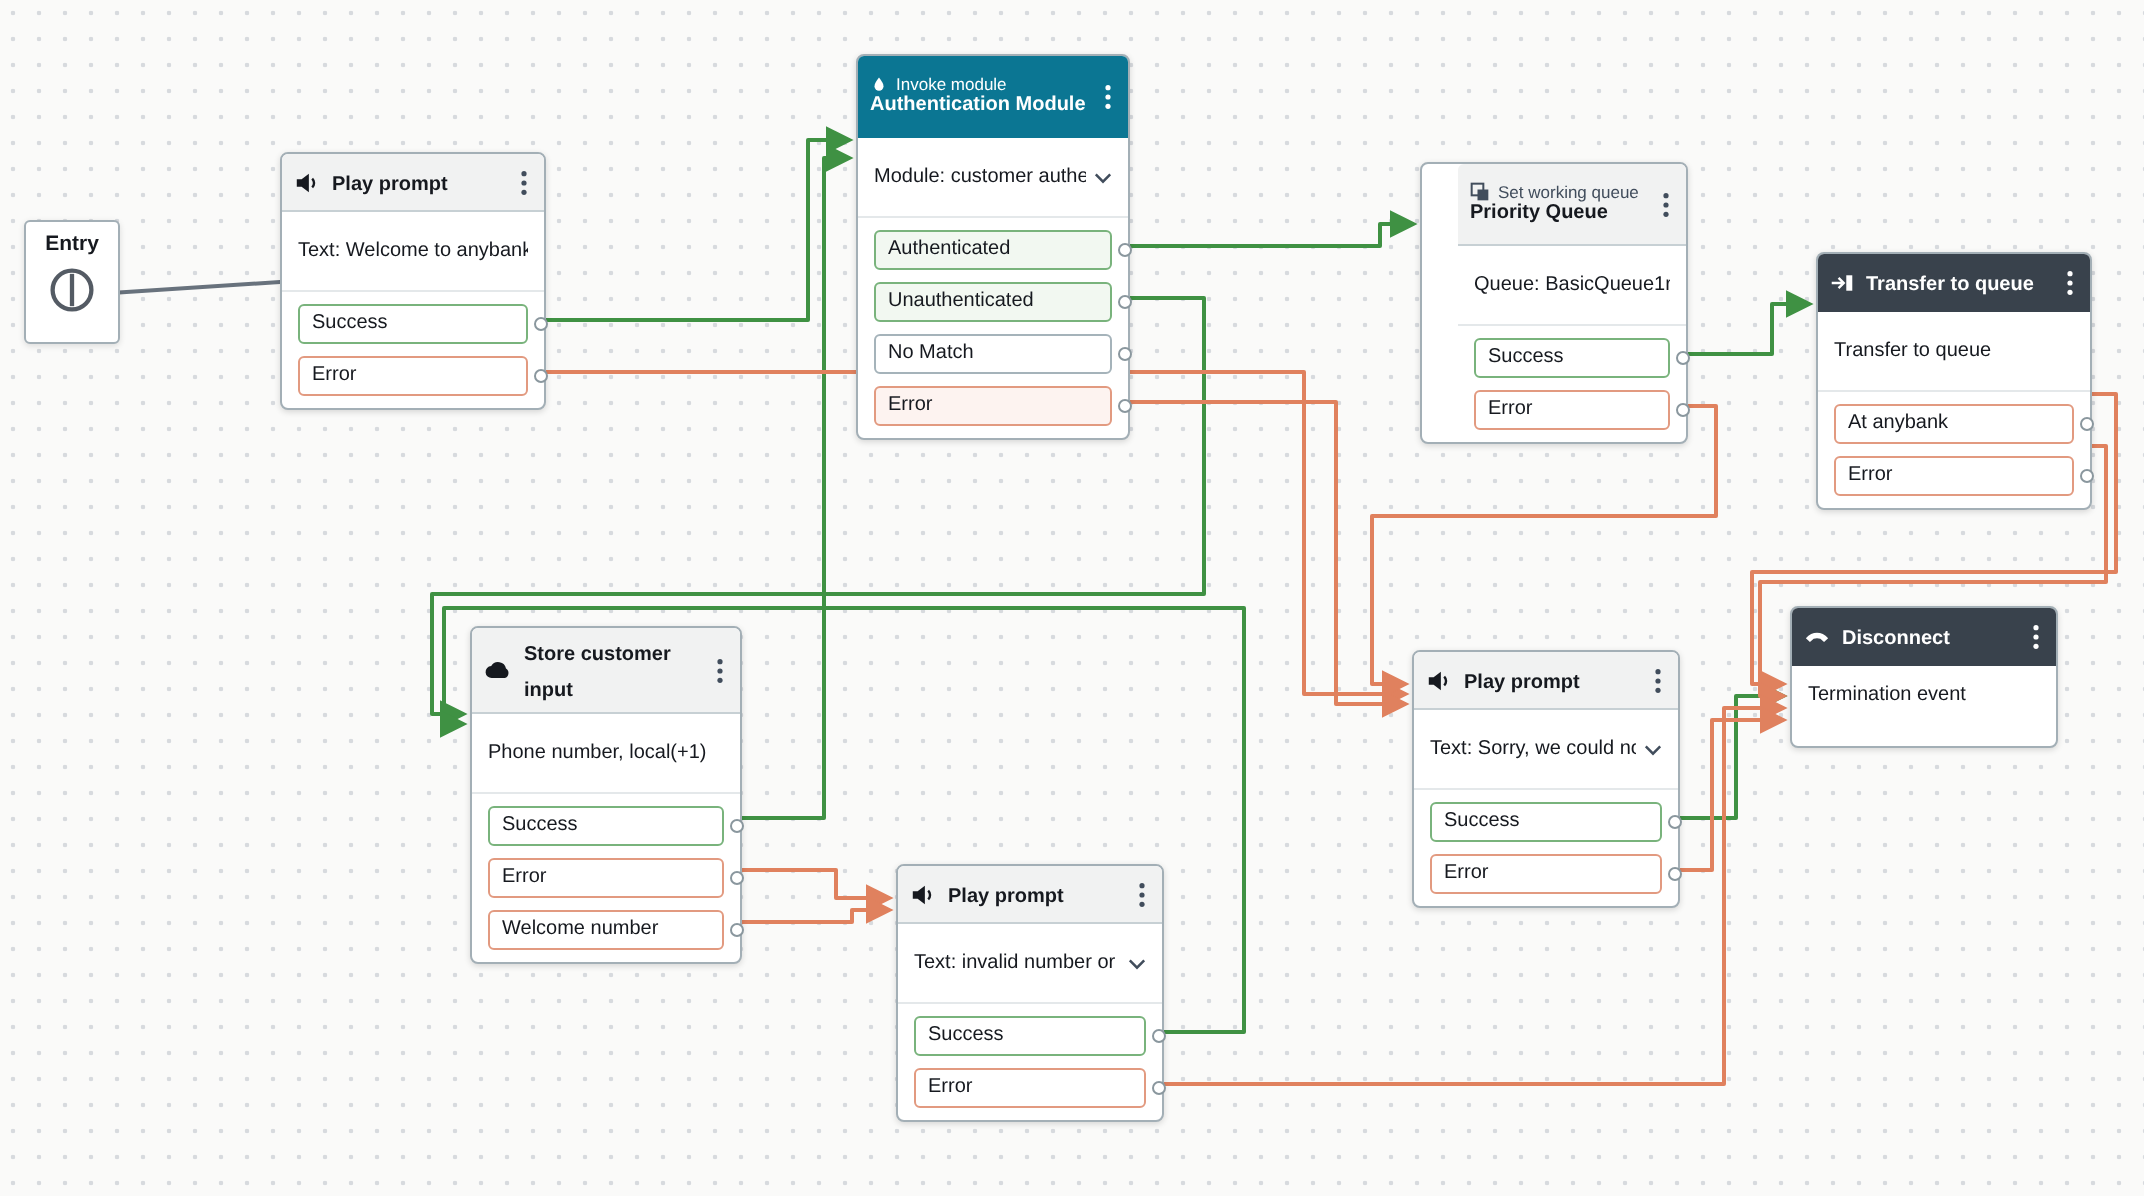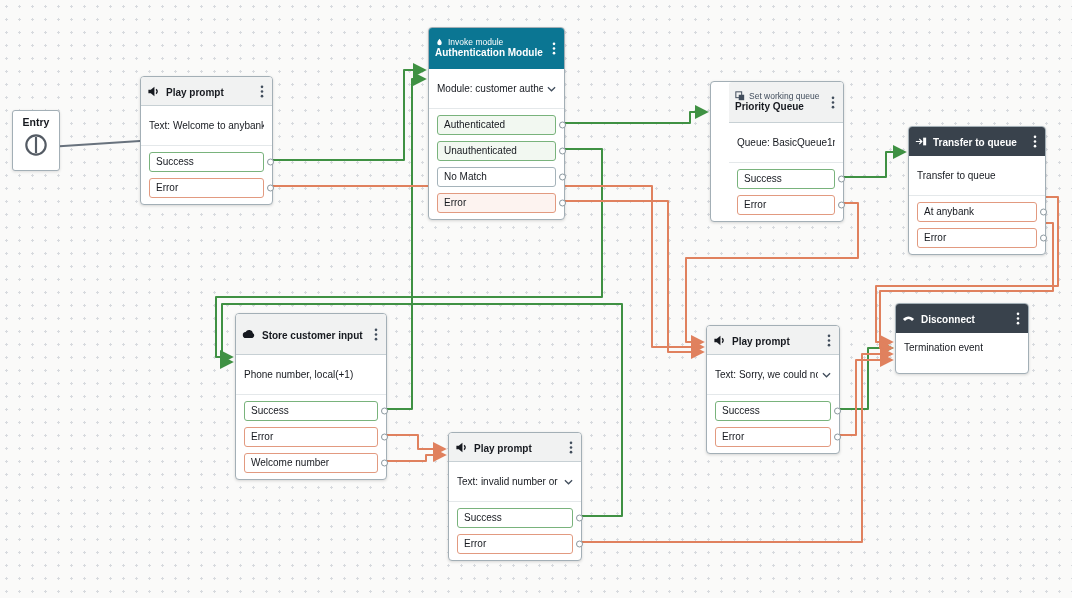--- a/index.html
+++ b/index.html
@@ -223,21 +223,21 @@
     </div>
     <div class="node-body">
       <span class="body-text">Transfer to queue</span>
     </div>
     <div class="outputs">
       <div class="output error">At anybank</div>
       <div class="output error">Error</div>
     </div>
   </div>
 
-  <div class="node" style="left:235px;top:313px;width:152px;">
+  <div class="node" style="left:235px;top:313px;width:136px;">
     <div class="node-header" style="min-height:34px;">
       <span class="icon">
         <svg viewBox="0 0 14 10" width="14" height="10">
             <path d="M4 9a3 3 0 01-.4-6A4 4 0 0111 4.3 2.6 2.6 0 0110.4 9z" fill="#16191f"></path>
           </svg>
       </span>
       <span class="titles"><span class="title">Store customer input</span></span>
       <span class="kebab icon">
         <svg viewBox="0 0 4 14" width="4" height="13">
             <circle cx="2" cy="2" r="1.4" fill="currentColor"></circle>

